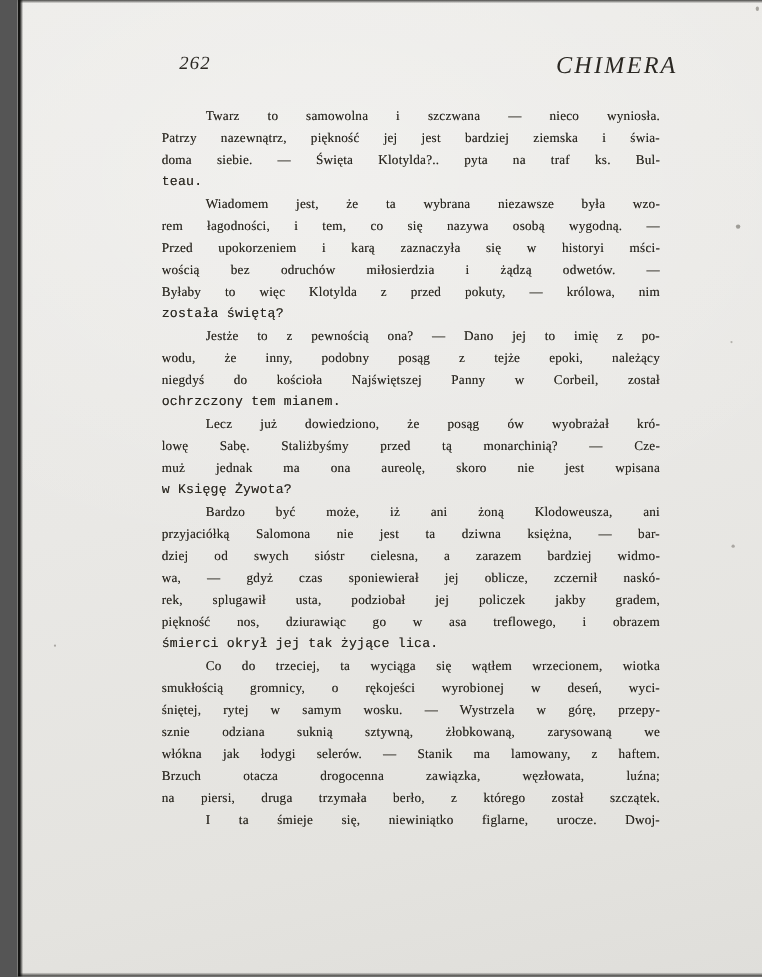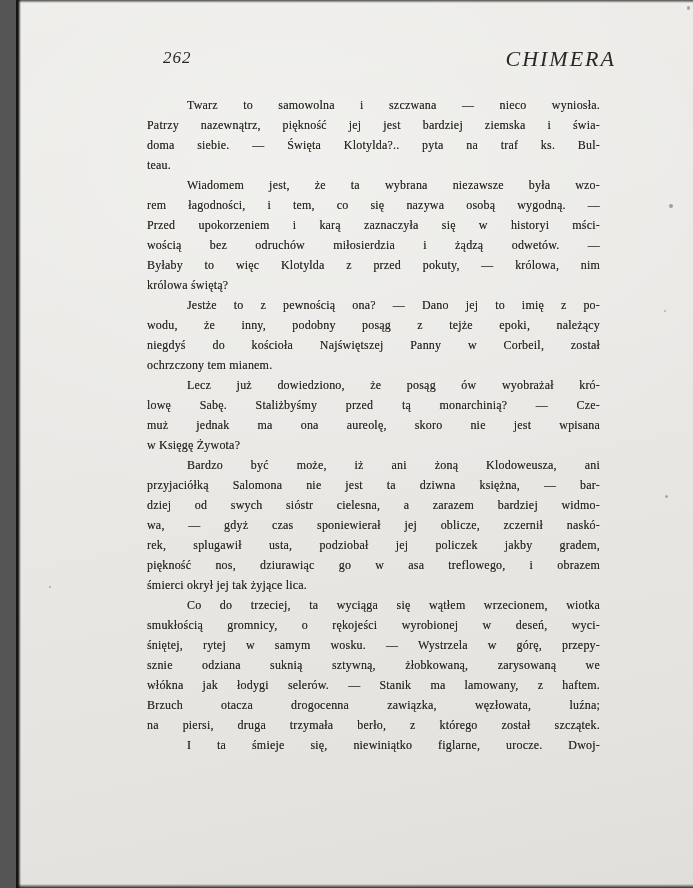--- a/index.html
+++ b/index.html
@@ -71,20 +71,21 @@
     height: 20px;
     text-align: justify;
     text-align-last: justify;
     text-justify: inter-word;
     overflow: hidden;
   }
   .line.indent { text-indent: 40px; }
   .line.last {
     text-align: center;
     text-align-last: left;
+    font-family: Liberation Mono, monospace;
   }
   .speck {
     position: absolute;
     border-radius: 50%;
     background: #5f5c54;
   }
 </style>
 </head>
 <body>
 
@@ -101,21 +102,21 @@
         <div class="line">Patrzy nazewnątrz, piękność jej jest bardziej ziemska i świa-</div>
         <div class="line">doma siebie. — Święta Klotylda?.. pyta na traf ks. Bul-</div>
         <div class="line last">teau.</div>
       </div>
       <div class="paragraph">
         <div class="line indent">Wiadomem jest, że ta wybrana niezawsze była wzo-</div>
         <div class="line">rem łagodności, i tem, co się nazywa osobą wygodną. —</div>
         <div class="line">Przed upokorzeniem i karą zaznaczyła się w historyi mści-</div>
         <div class="line">wością bez odruchów miłosierdzia i żądzą odwetów. —</div>
         <div class="line">Byłaby to więc Klotylda z przed pokuty, — królowa, nim</div>
-        <div class="line last">królowa świętą?</div>
+        <div class="line last">została świętą?</div>
       </div>
       <div class="paragraph">
         <div class="line indent">Jestże to z pewnością ona? — Dano jej to imię z po-</div>
         <div class="line">wodu, że inny, podobny posąg z tejże epoki, należący</div>
         <div class="line">niegdyś do kościoła Najświętszej Panny w Corbeil, został</div>
         <div class="line last">ochrzczony tem mianem.</div>
       </div>
       <div class="paragraph">
         <div class="line indent">Lecz już dowiedziono, że posąg ów wyobrażał kró-</div>
         <div class="line">lowę Sabę. Staliżbyśmy przed tą monarchinią? — Cze-</div>

